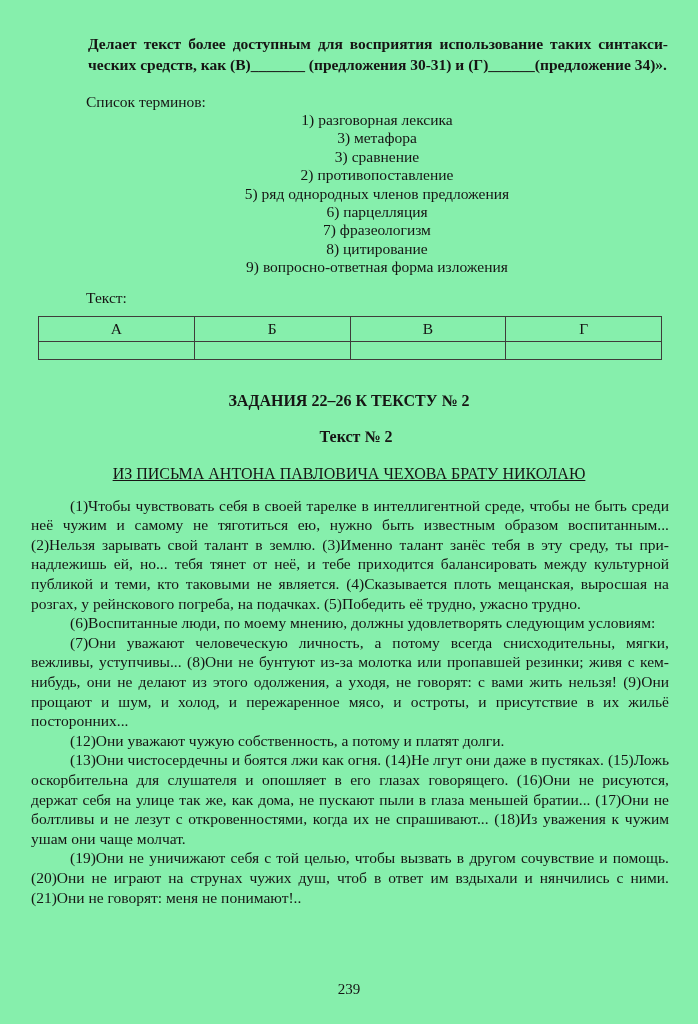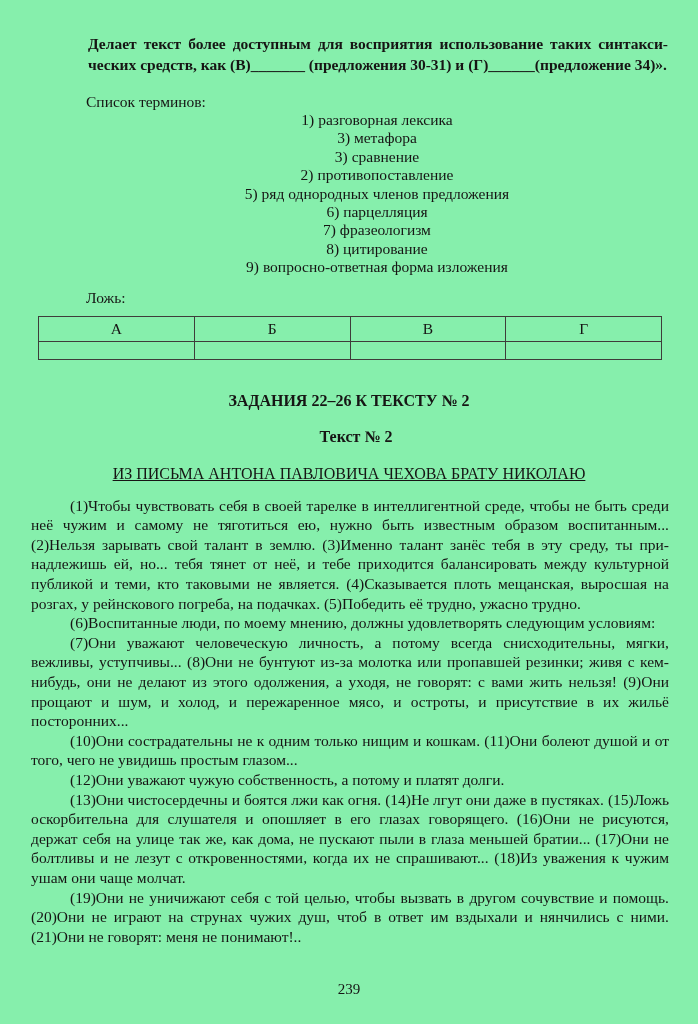--- a/index.html
+++ b/index.html
@@ -108,21 +108,21 @@
     <p>3) метафора</p>
     <p>3) сравнение</p>
     <p>2) противопоставление</p>
     <p>5) ряд однородных членов предложения</p>
     <p>6) парцелляция</p>
     <p>7) фразеологизм</p>
     <p>8) цитирование</p>
     <p>9) вопросно-ответная форма изложения</p>
   </div>
 
-  <p class="answer-label">Ложь:</p>
+  <p class="answer-label">Текст:</p>
 
   <table class="answer-table">
     <tbody>
       <tr class="head-row">
         <td>А</td>
         <td>Б</td>
         <td>В</td>
         <td>Г</td>
       </tr>
       <tr class="empty-row">
@@ -137,21 +137,20 @@
   <p class="h-tasks">ЗАДАНИЯ 22–26 К ТЕКСТУ № 2</p>
 
   <p class="h-textnum">Текст № 2</p>
 
   <p class="h-letter">ИЗ ПИСЬМА АНТОНА ПАВЛОВИЧА ЧЕХОВА БРАТУ НИКОЛАЮ</p>
 
   <div class="passage">
     <p>(1)Чтобы чувствовать себя в своей тарелке в интеллигентной среде, чтобы не быть среди неё чужим и самому не тяготиться ею, нужно быть известным образом воспитанным... (2)Нельзя зарывать свой талант в землю. (3)Именно талант занёс тебя в эту среду, ты при­надлежишь ей, но... тебя тянет от неё, и тебе приходится балансировать между культурной публикой и теми, кто таковыми не является. (4)Сказывается плоть мещанская, выросшая на розгах, у рейнскового погреба, на подачках. (5)Победить её трудно, ужасно трудно.</p>
     <p>(6)Воспитанные люди, по моему мнению, должны удовлетворять следующим усло­виям:</p>
     <p>(7)Они уважают человеческую личность, а потому всегда снисходительны, мягки, вежливы, уступчивы... (8)Они не бунтуют из-за молотка или пропавшей резинки; живя с кем-нибудь, они не делают из этого одолжения, а уходя, не говорят: с вами жить нельзя! (9)Они прощают и шум, и холод, и пережаренное мясо, и остроты, и присутствие в их жильё посторонних...</p>
-    <p>(10)Они сострадательны не к одним только нищим и кошкам. (11)Они болеют душой и от того, чего не увидишь простым глазом...</p>
     <p>(12)Они уважают чужую собственность, а потому и платят долги.</p>
     <p>(13)Они чистосердечны и боятся лжи как огня. (14)Не лгут они даже в пустяках. (15)Ложь оскорбительна для слушателя и опошляет в его глазах говорящего. (16)Они не ри­суются, держат себя на улице так же, как дома, не пускают пыли в глаза меньшей братии... (17)Они не болтливы и не лезут с откровенностями, когда их не спрашивают... (18)Из ува­жения к чужим ушам они чаще молчат.</p>
     <p>(19)Они не уничижают себя с той целью, чтобы вызвать в другом сочувствие и по­мощь. (20)Они не играют на струнах чужих душ, чтоб в ответ им вздыхали и нянчились с ними. (21)Они не говорят: меня не понимают!..</p>
   </div>
 
   <div class="page-number">239</div>
 
 </div>
 
 </body></html>

